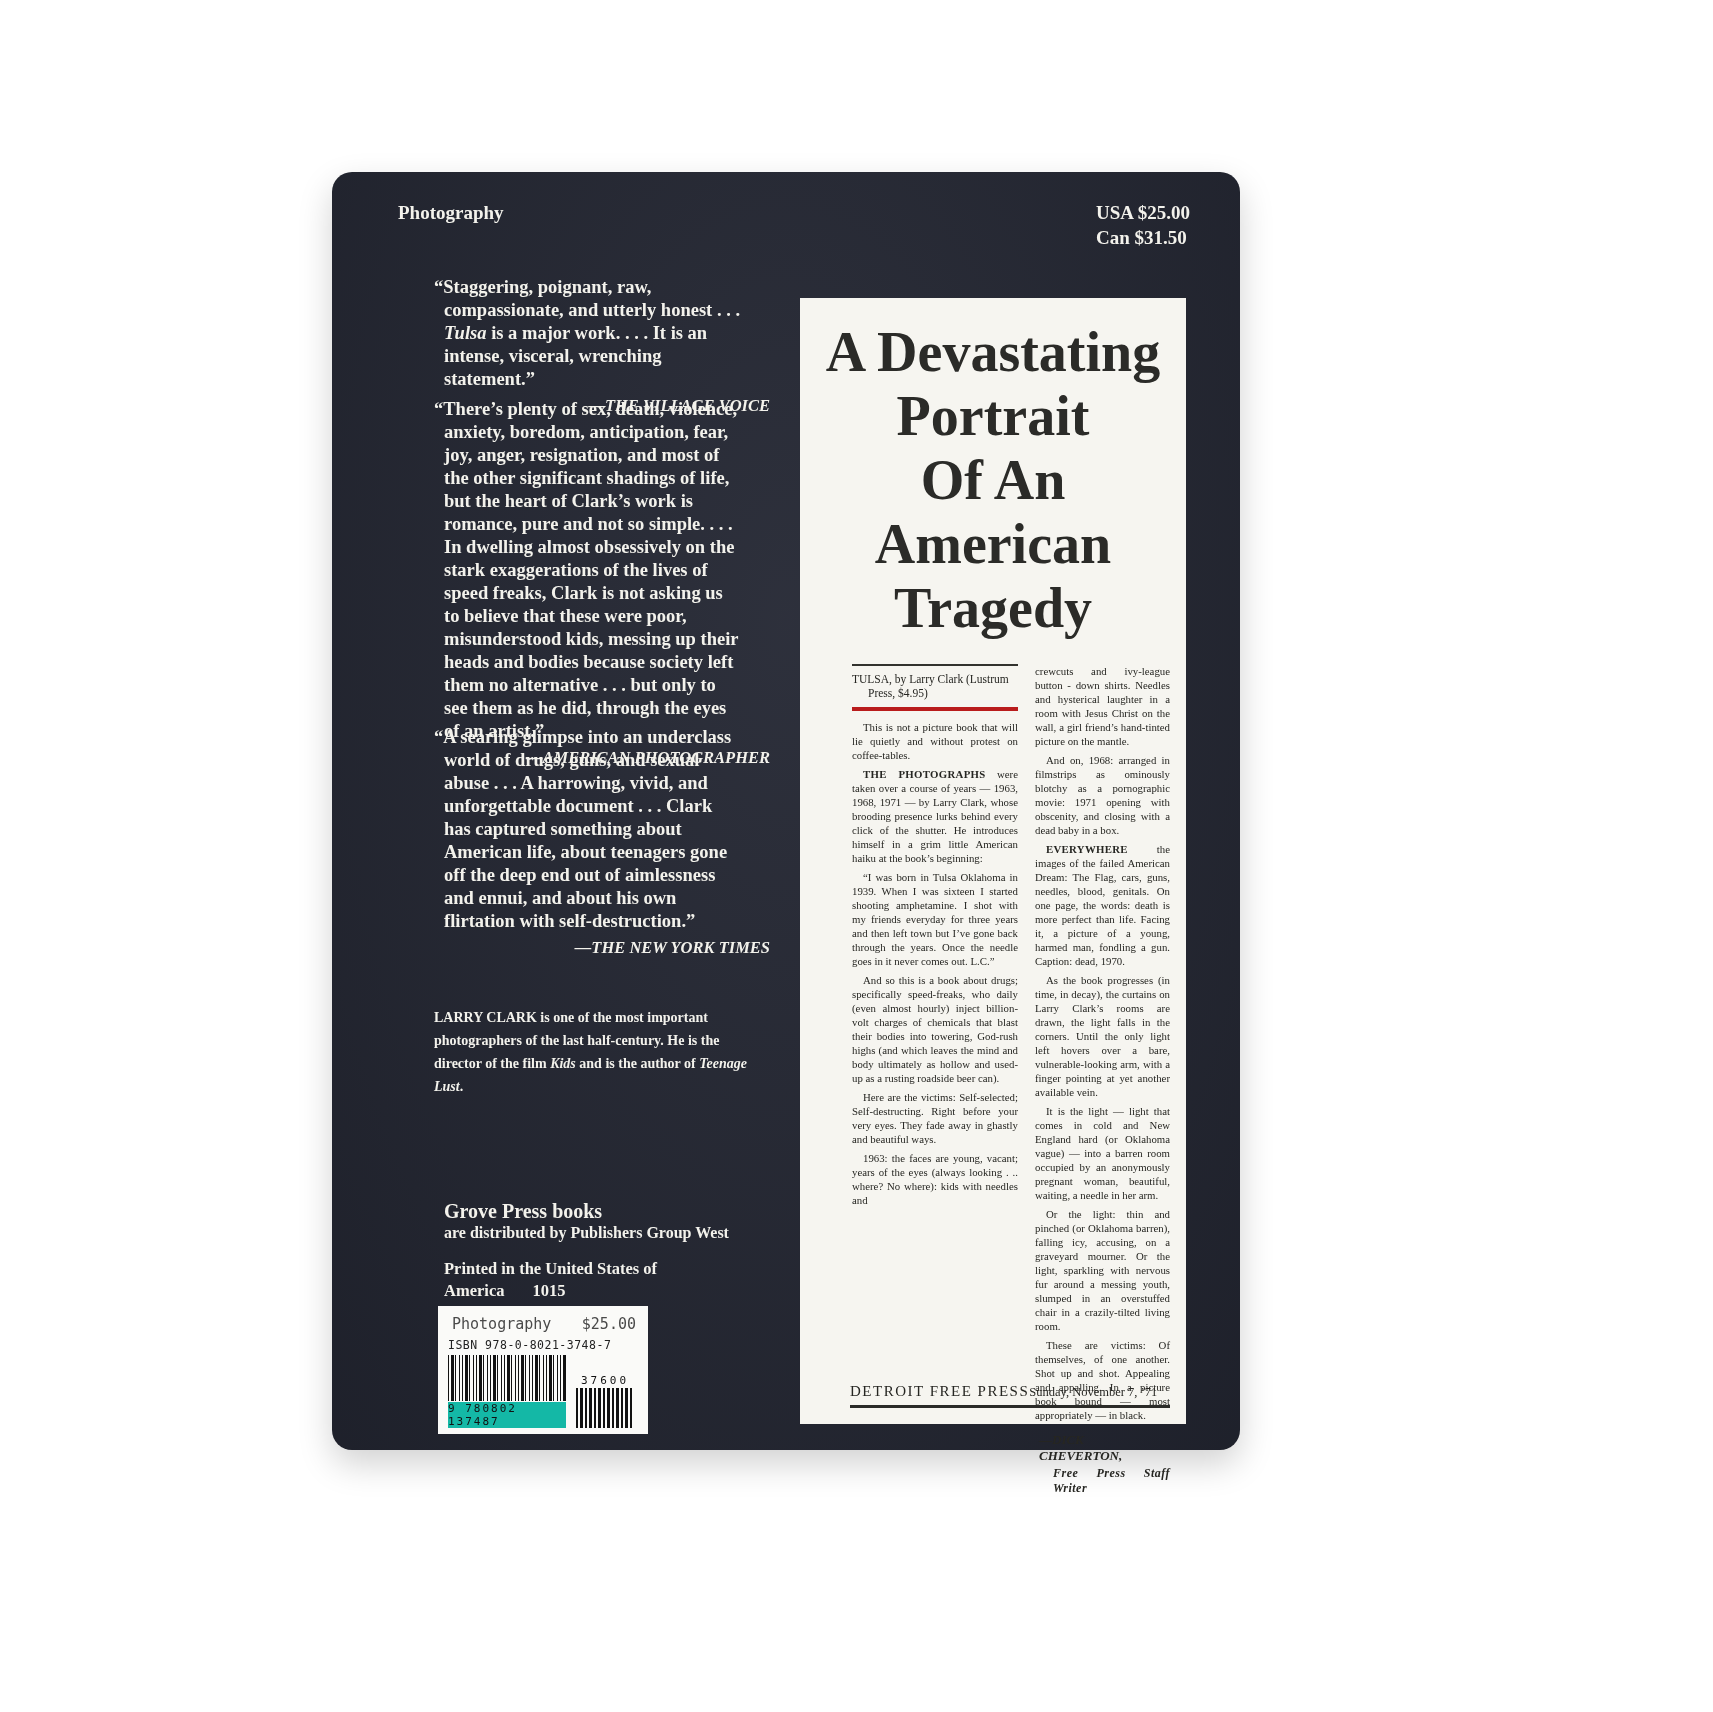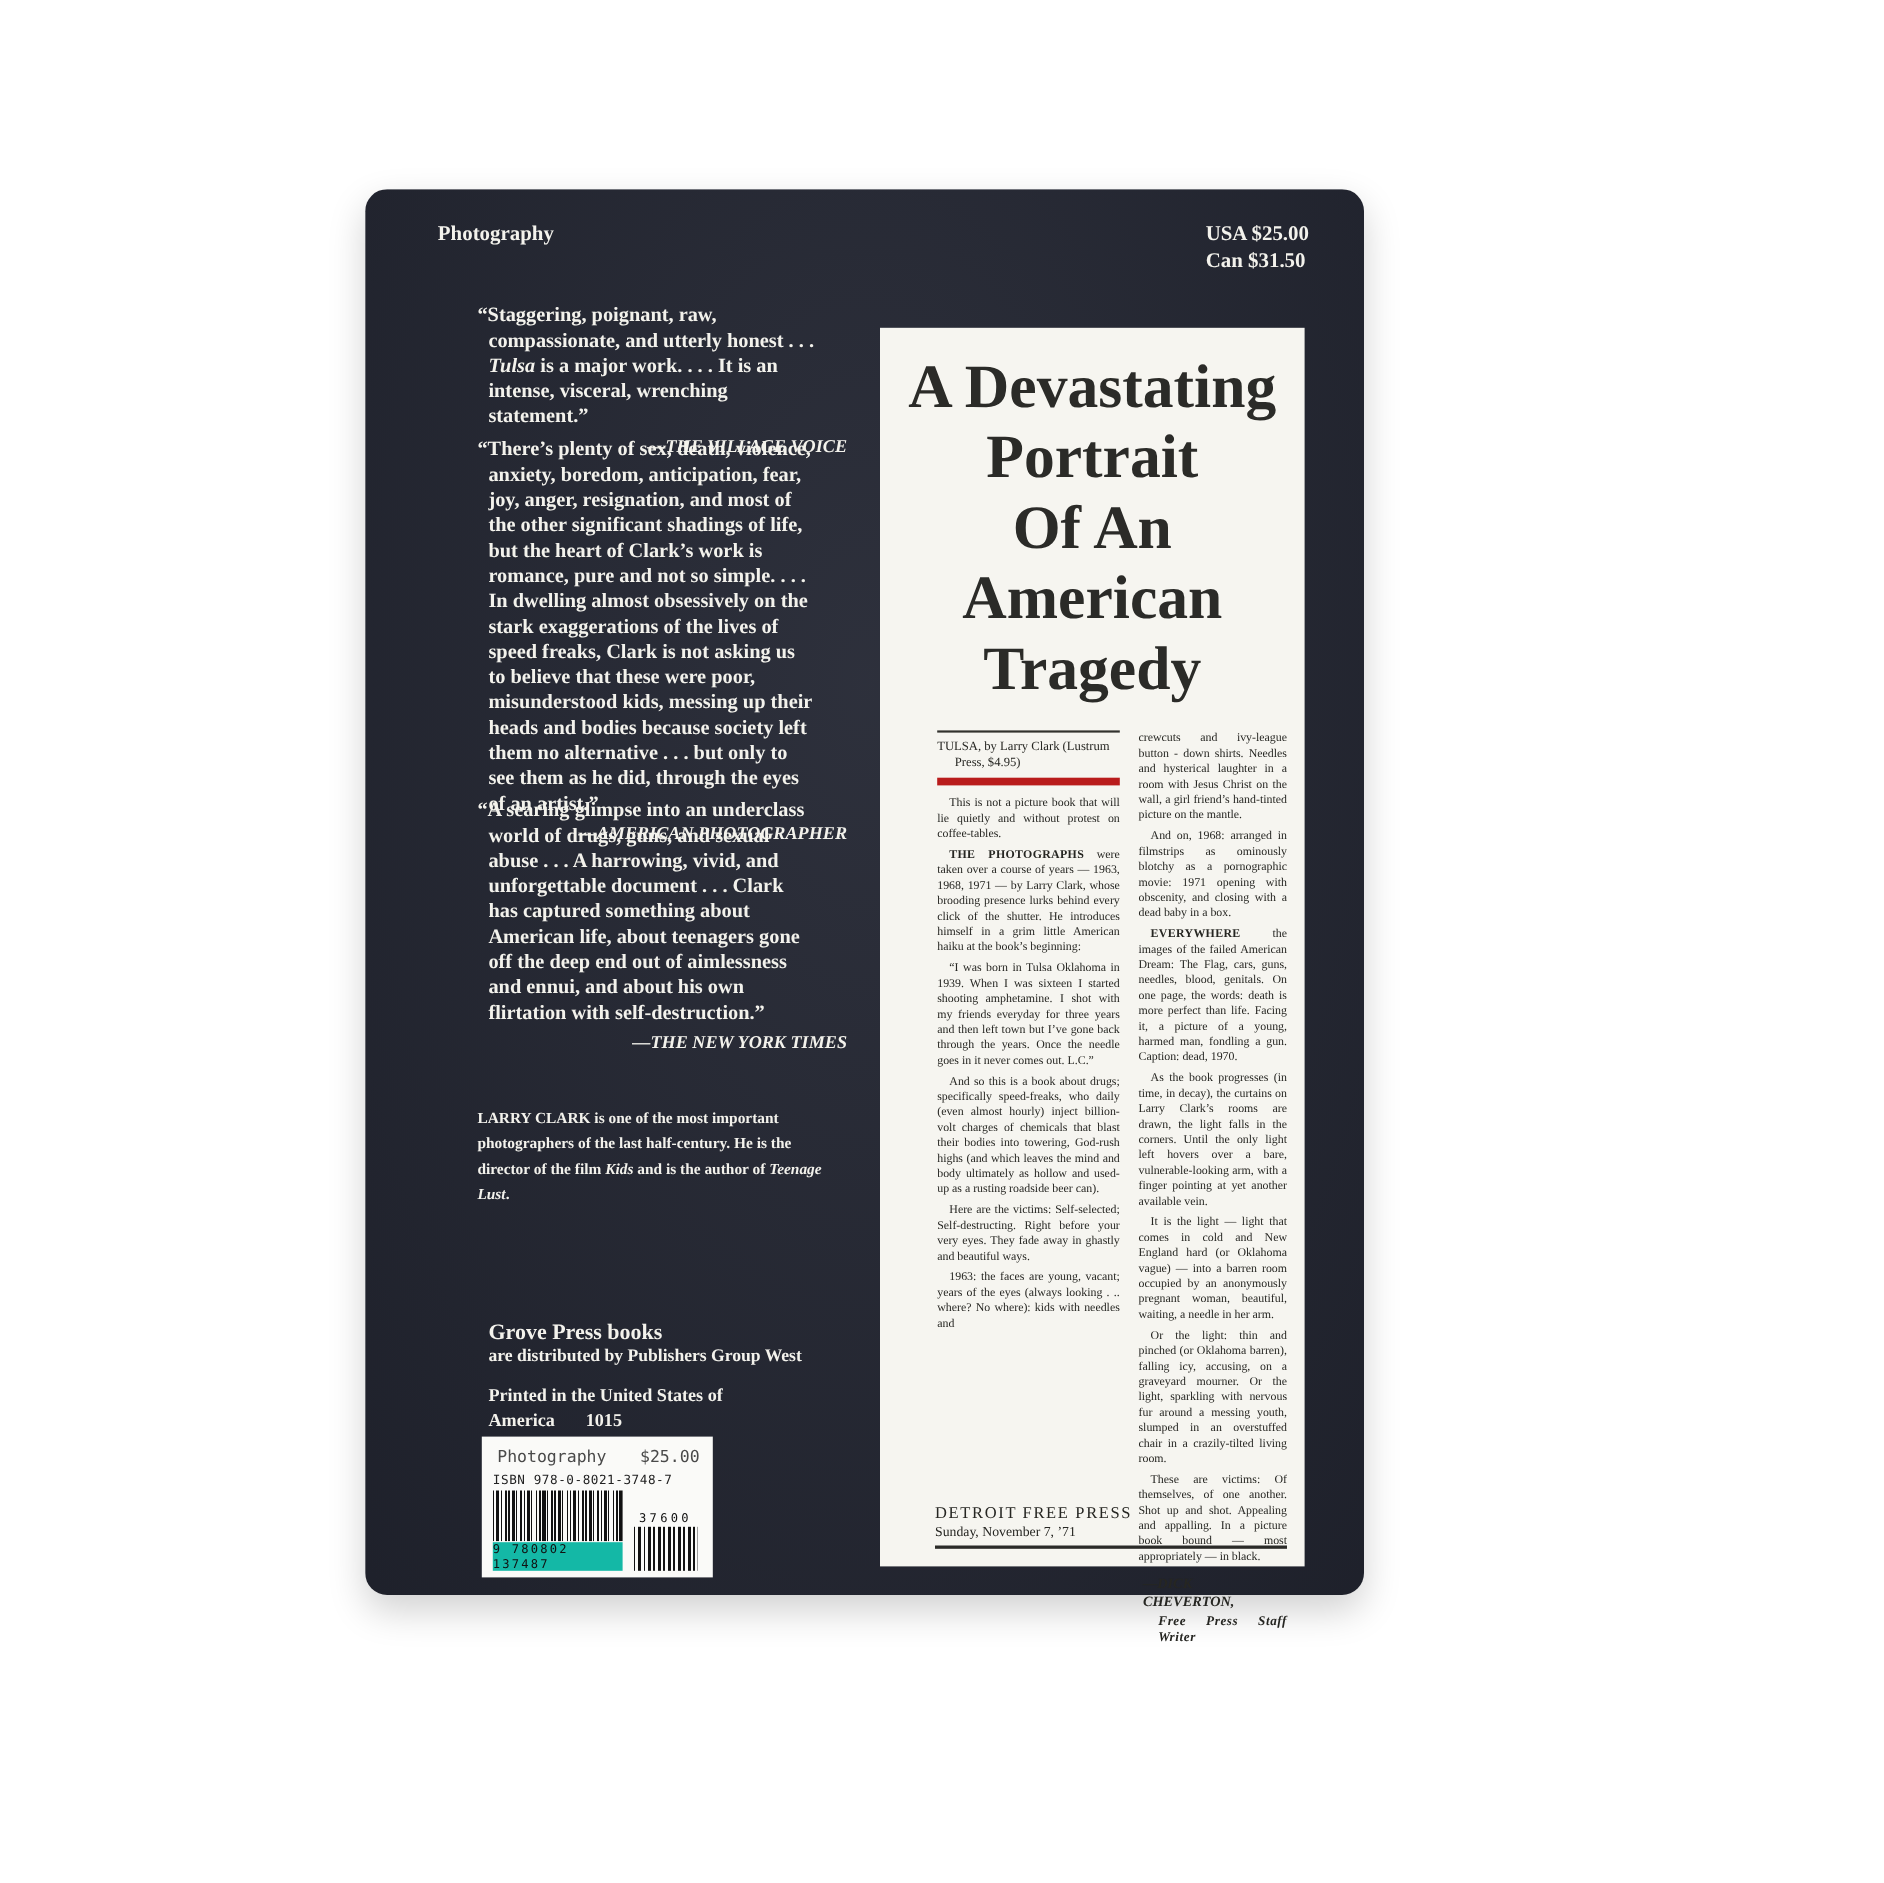--- a/index.html
+++ b/index.html
@@ -41,31 +41,31 @@
   .bars-supp{height:40px;margin-top:1px;background:
         repeating-linear-gradient(90deg,#111 0 1.5px,transparent 1.5px 4px,#111 4px 7px,transparent 7px 9px);}
   
   .clipping{position:absolute;left:468px;top:126px;width:386px;height:1126px;background:#f6f5f0;
             color:#262622;}
   .headline{padding-top:22px;text-align:center;font-weight:700;font-size:56px;line-height:64px;color:#2b2b28;}
   .news-cols{display:flex;gap:17px;margin:24px 16px 0 52px;}
   .ncol{text-align:justify;}
   .ncol1{width:166px;flex:none;}
   .ncol2{width:135px;flex:none;}
-  .ref-block{border-top:2px solid #32322e;border-bottom:7px solid #b91c1c;padding:6px 0 7px 0;
+  .ref-block{border-top:2px solid #32322e;border-bottom:4px solid #b91c1c;padding:6px 0 7px 0;
              margin-bottom:9px;font-size:11.5px;line-height:14px;text-align:left;}
   .ref-block span{display:block;padding-left:16px;text-indent:-16px;}
   .ncol p{margin:0 0 5px 0;font-size:10.8px;line-height:14px;text-indent:11px;}
   .ncol p.cont{text-indent:0;}
   .ncol p strong{letter-spacing:0.3px;}
   .byline{margin-top:10px;font-style:italic;font-weight:700;}
   .byline-name{font-size:13px;padding-left:4px;}
   .byline-role{font-size:12px;padding-left:18px;margin-top:2px;letter-spacing:0.5px;}
   .news-footer{position:absolute;left:50px;right:16px;bottom:16px;display:flex;
-               align-items:baseline;border-bottom:3px solid #2b2b28;padding-bottom:5px;flex-direction:column;}
+               align-items:baseline;border-bottom:3px solid #2b2b28;padding-bottom:5px;}
   .nf-left{font-size:15px;letter-spacing:1.5px;}
   .nf-right{font-size:12.5px;}
 </style>
 </head>
 <body>
 
 <div class="stage">
   <div class="cover">
 
     <div class="cat-label">Photography</div>

